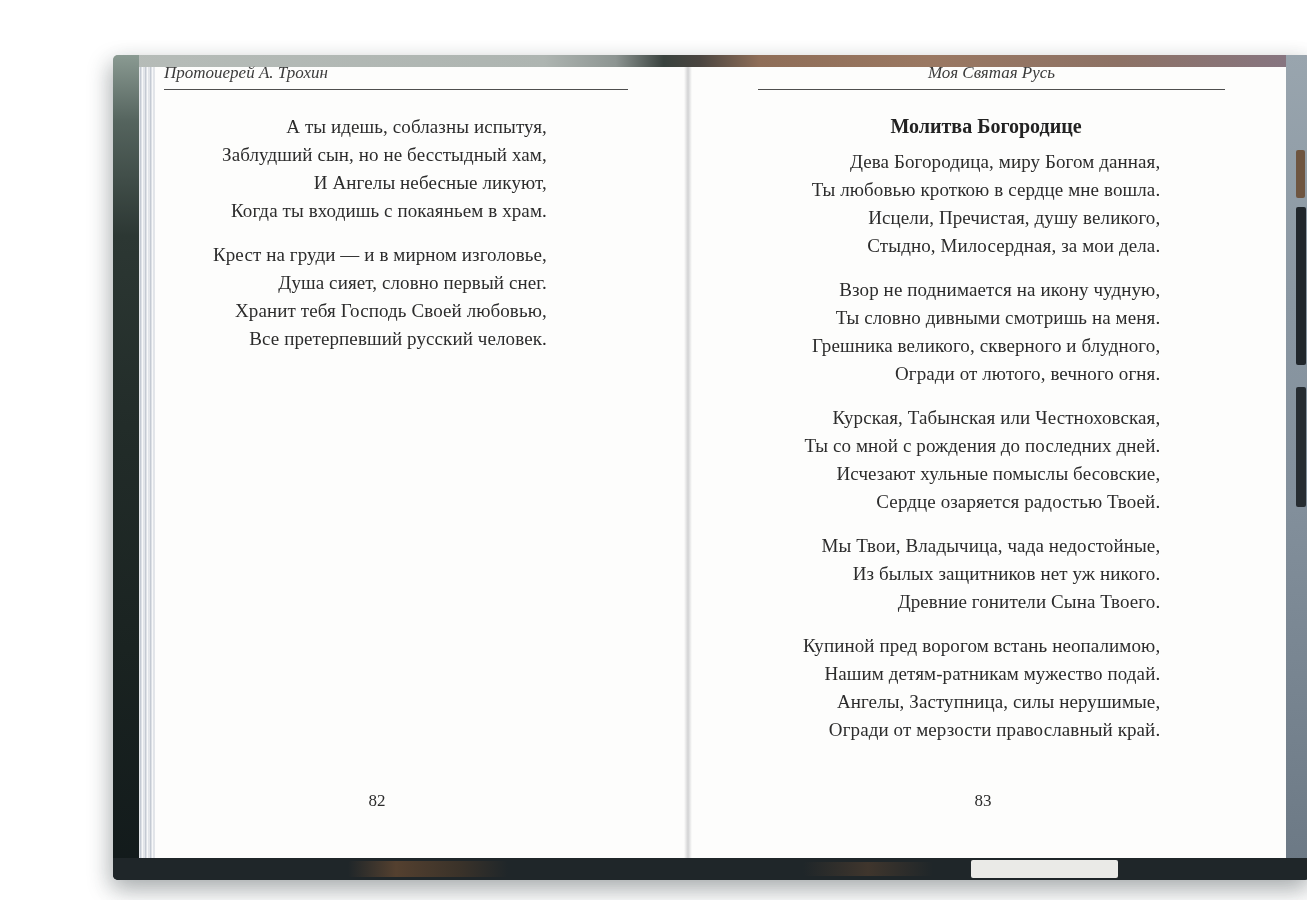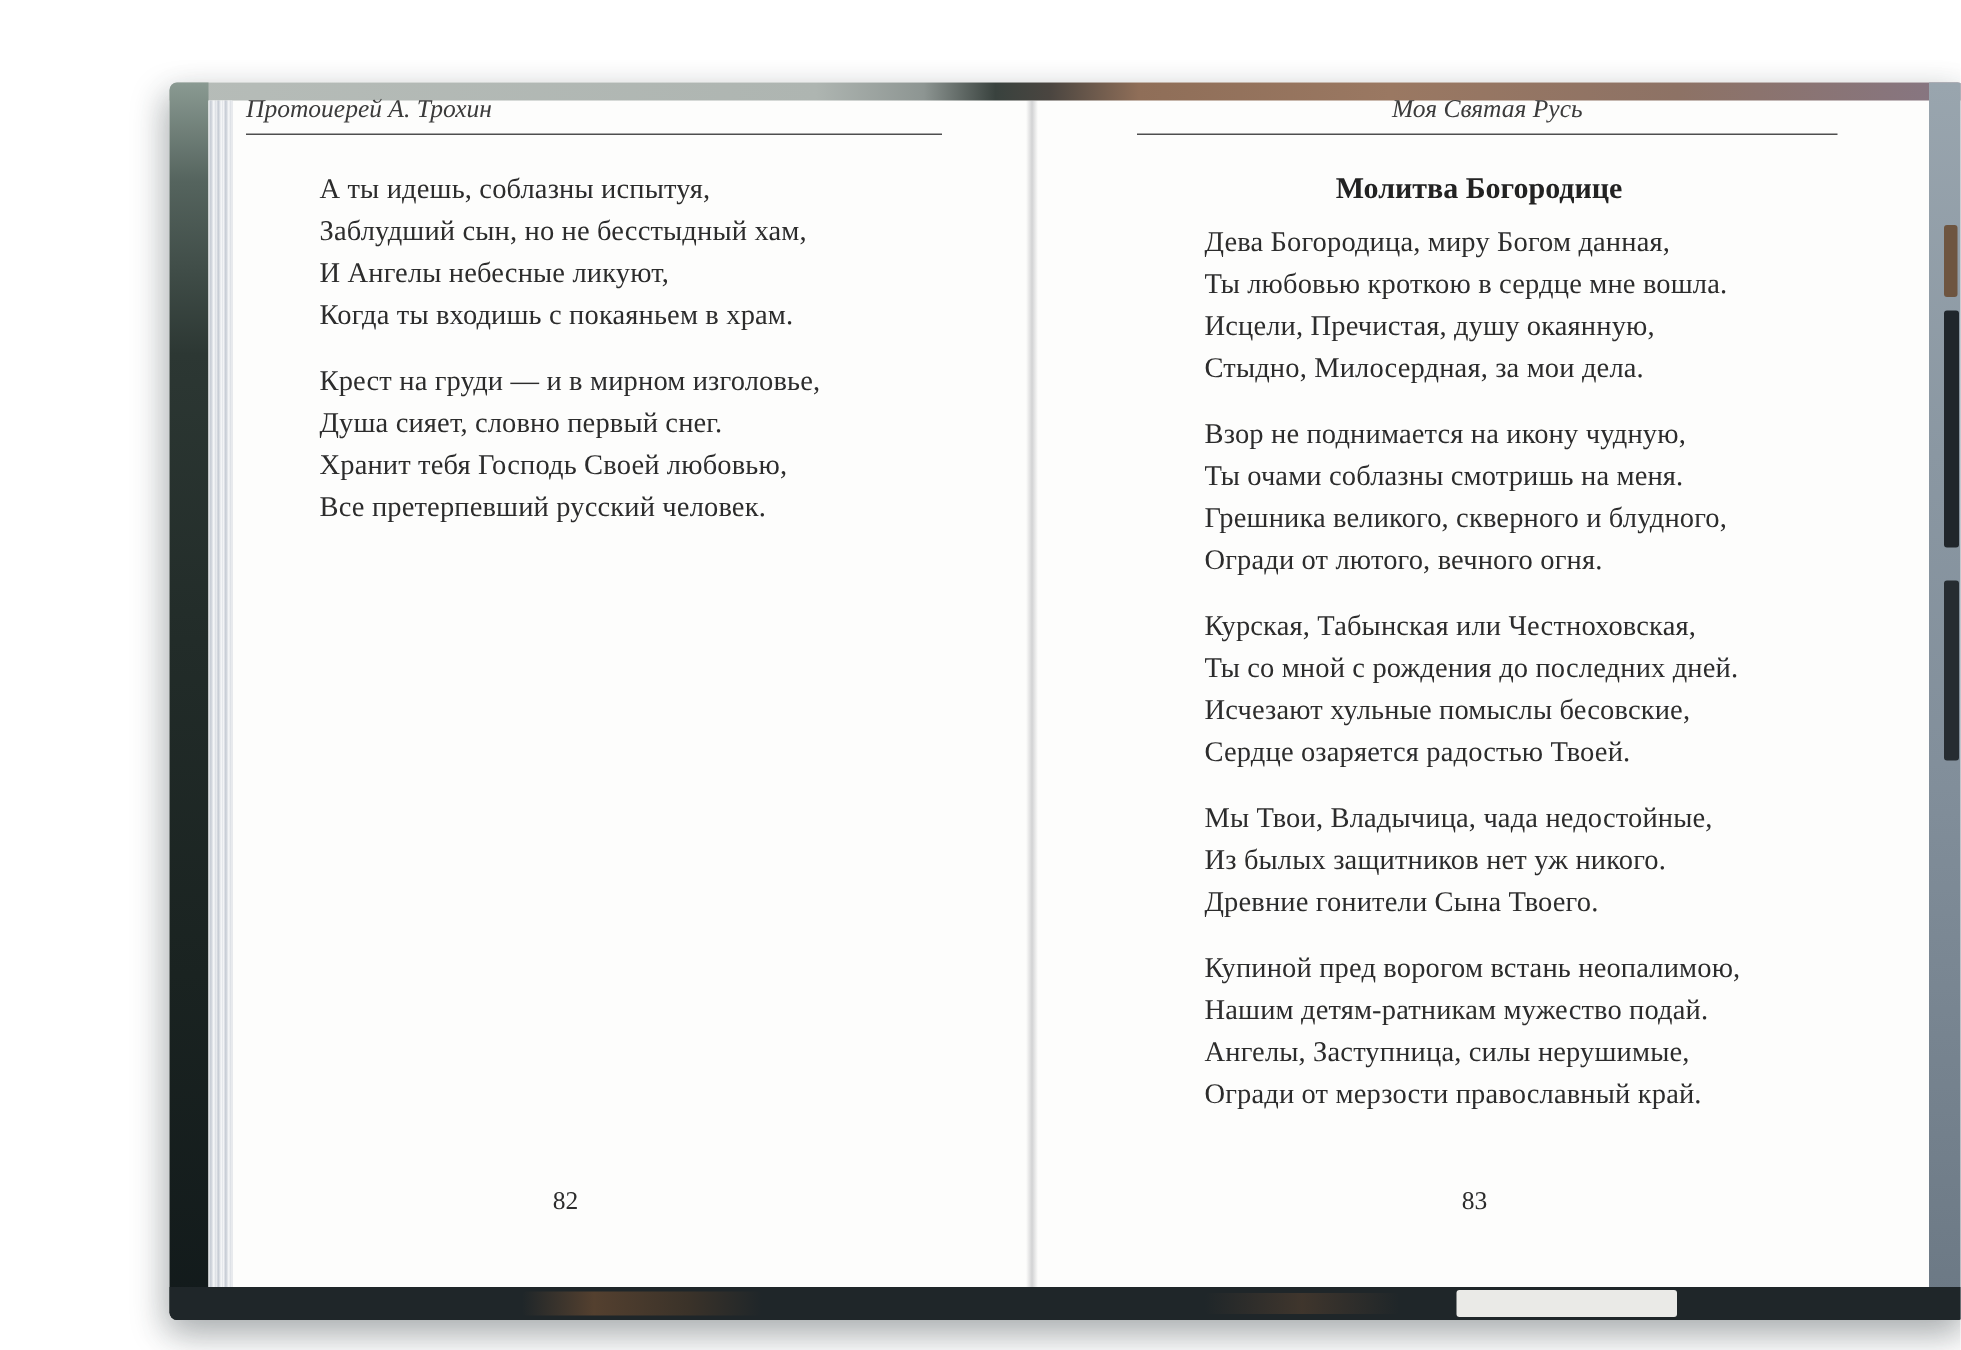--- a/index.html
+++ b/index.html
@@ -102,21 +102,21 @@
   .running-head.right { left: 645px; width: 467px; text-align: center; }
   .poem {
     position: absolute;
     font-size: 19px;
     line-height: 28px;
     color: #2c2c2c;
     letter-spacing: 0.1px;
   }
   .poem.left  { left: 100px; top: 58px; }
   .poem.right { left: 690px; top: 93px; }
-  .stanza { margin: 0 0 16px 0; }
+  .stanza { margin: 0 0 16px 0; text-align: right; }
   .poem-title {
     position: absolute;
     left: 690px; top: 60px; width: 366px;
     text-align: center;
     font-weight: bold;
     font-size: 20px;
     color: #222222;
   }
   .page-number {
     position: absolute;
@@ -170,26 +170,26 @@
     <div class="page-number left">82</div>
 
     <div class="running-head right">Моя Святая Русь</div>
 
     <div class="poem-title">Молитва Богородице</div>
 
     <div class="poem right">
       <div class="stanza">
         <div>Дева Богородица, миру Богом данная,</div>
         <div>Ты любовью кроткою в сердце мне вошла.</div>
-        <div>Исцели, Пречистая, душу окаянную,</div>
+        <div>Исцели, Пречистая, душу великого,</div>
         <div>Стыдно, Милосердная, за мои дела.</div>
       </div>
       <div class="stanza">
         <div>Взор не поднимается на икону чудную,</div>
-        <div>Ты очами соблазны смотришь на меня.</div>
+        <div>Ты словно дивными смотришь на меня.</div>
         <div>Грешника великого, скверного и блудного,</div>
         <div>Огради от лютого, вечного огня.</div>
       </div>
       <div class="stanza">
         <div>Курская, Табынская или Честноховская,</div>
         <div>Ты со мной с рождения до последних дней.</div>
         <div>Исчезают хульные помыслы бесовские,</div>
         <div>Сердце озаряется радостью Твоей.</div>
       </div>
       <div class="stanza">

